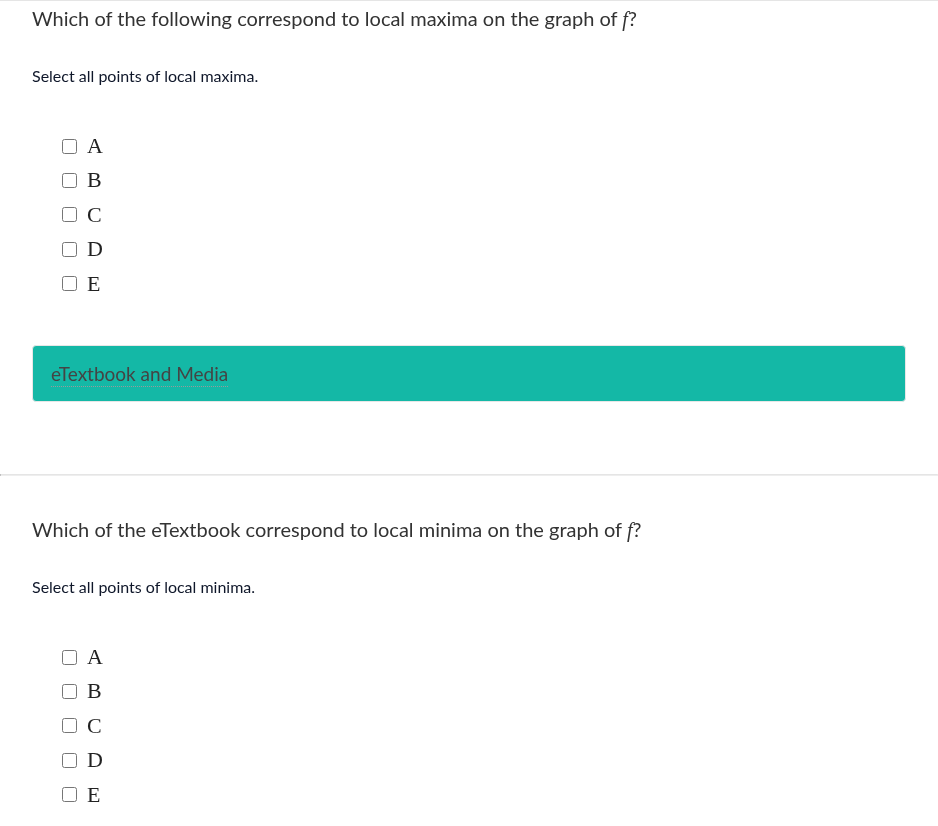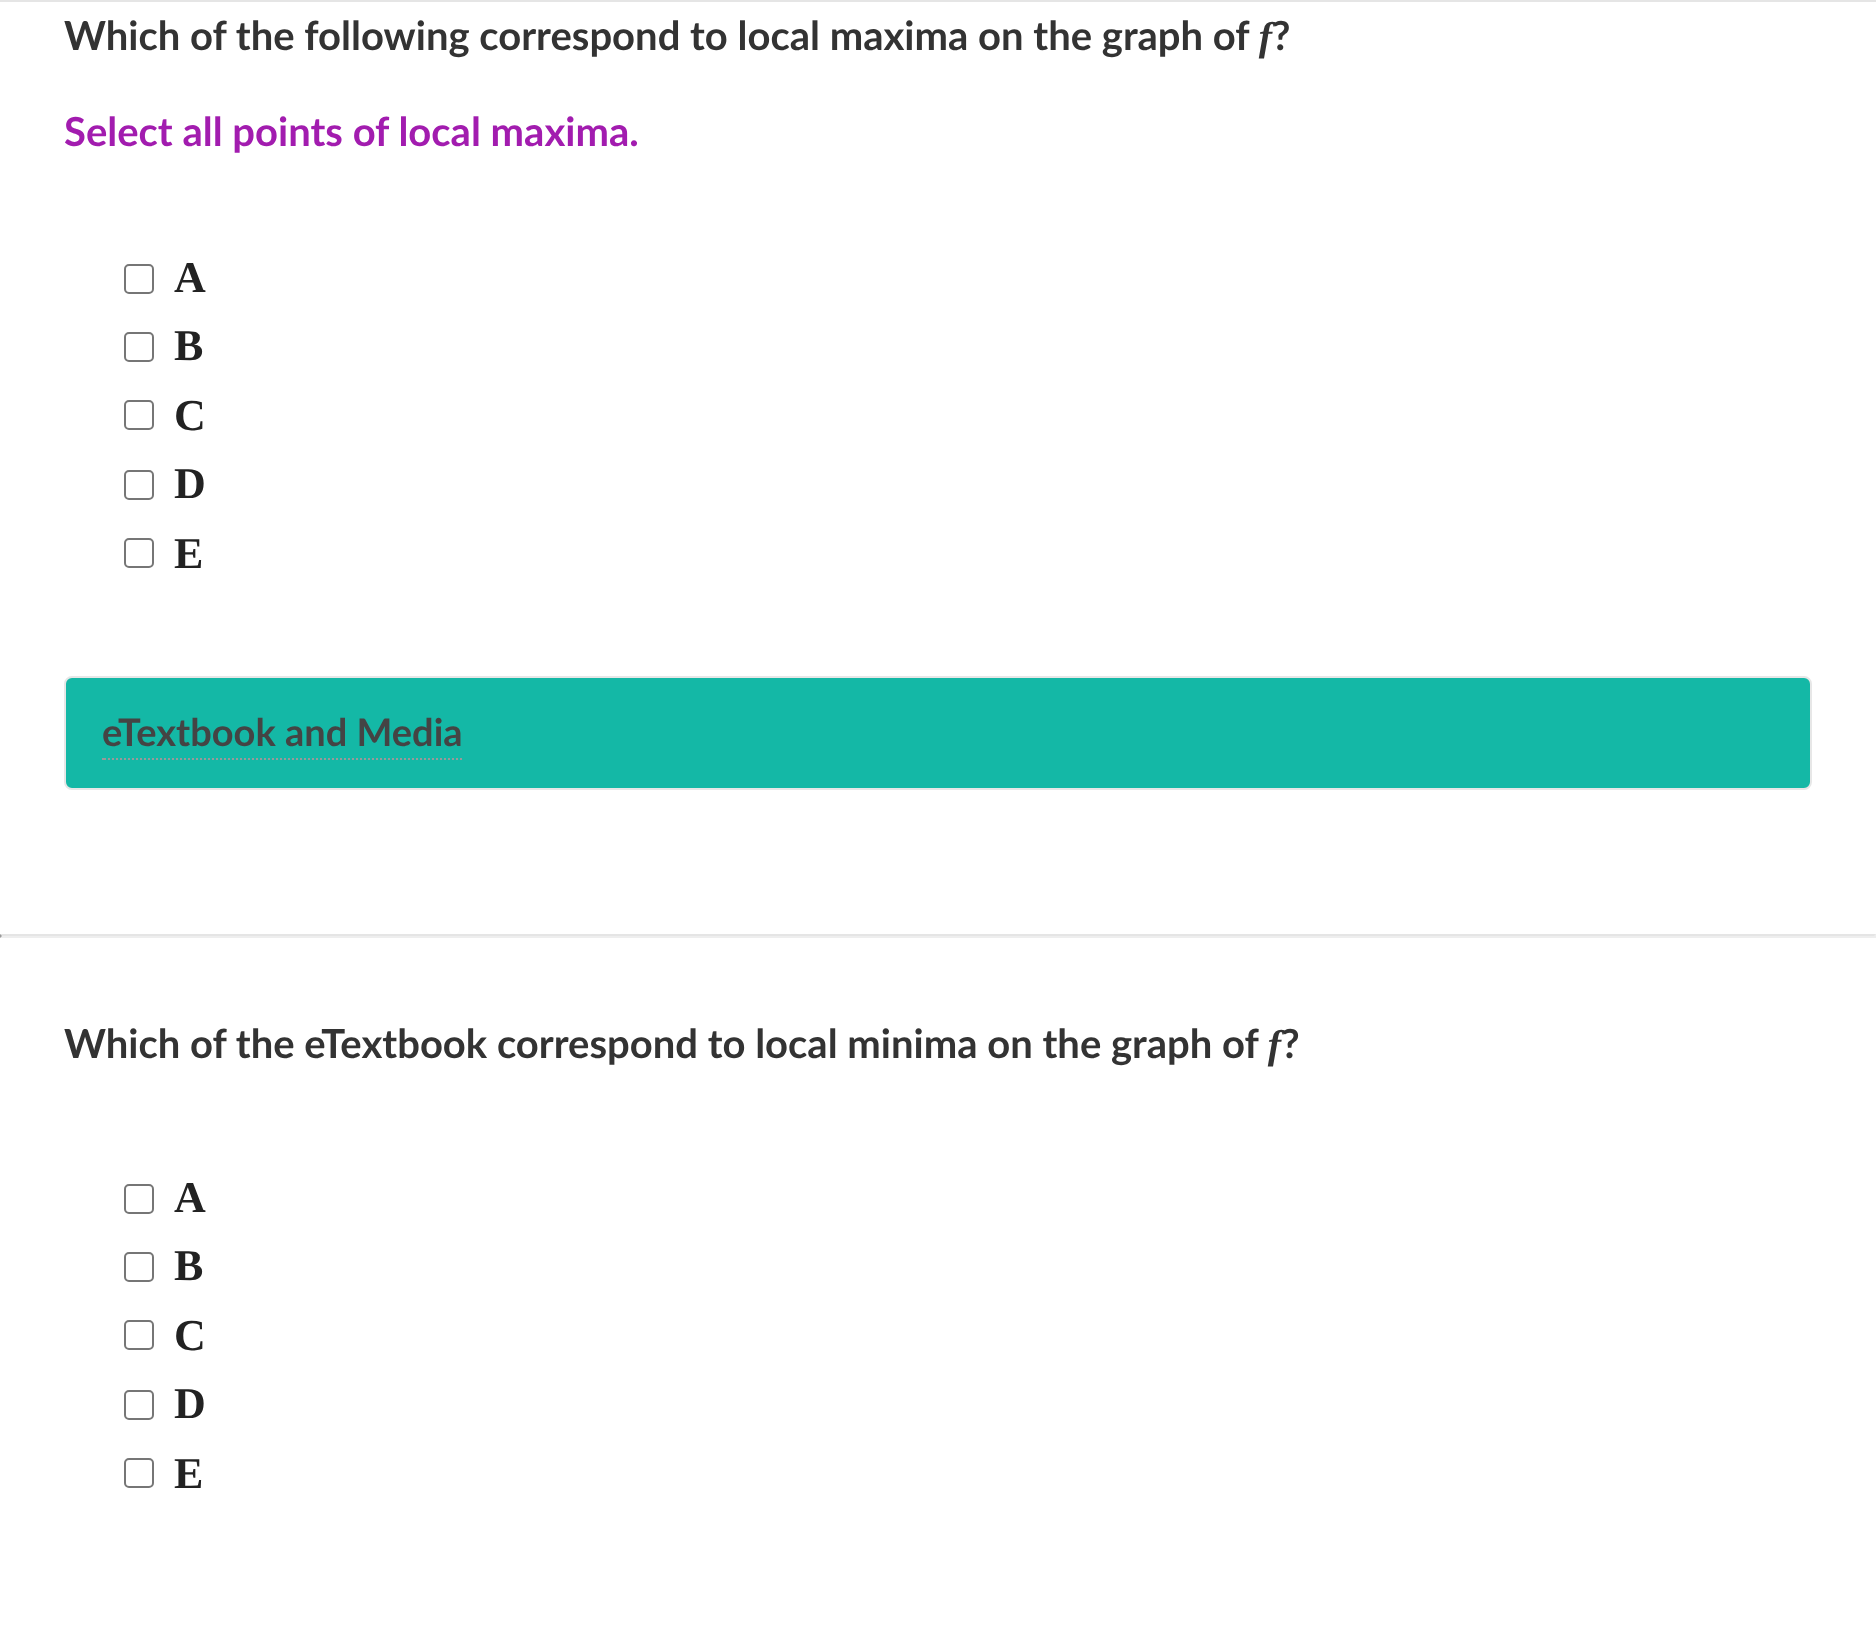--- a/index.html
+++ b/index.html
@@ -1,15 +1,15 @@
 <!DOCTYPE html>
 <html><head>
 <meta charset="utf-8">
 <style>
-  * { box-sizing: border-box; font-weight: bold; }
+  * { box-sizing: border-box; }
   body {
     margin: 0;
     padding: 0;
     font-family: "Lato", "Helvetica Neue", Arial, sans-serif;
     font-size: 20px;
     color: #333;
     background: #fff;
     width: 938px;
   }
   .section {
@@ -26,23 +26,23 @@
   .question-line {
     font-size: 20px;
     color: #333;
     margin: 0;
     line-height: 1.5;
   }
   .question-line.first {
     padding-top: 2px;
   }
   .instruction {
-    font-size: 20px;
-    color: #a21caf;
-    margin: 20px 0 0 0;
+    font-size: 16px;
+    color: #0f172a;
+    margin: 32px 0 0 0;
   }
   .options {
     margin: 48px 0 0 30px;
   }
   .option-row {
     display: flex;
     align-items: center;
     margin: 0 0 8px 0;
   }
   .option-row input[type="checkbox"] {
@@ -121,20 +121,21 @@
 </div>
 
 <div class="gap"></div>
 <hr class="divider-full">
 <div class="gap2"></div>
 
 <div class="section">
   <p class="question-line">
     <span>Which of the eTextbook correspond to local minima on the graph of </span><span class="fvar">f</span><span>?</span>
   </p>
+  <p class="instruction">Select all points of local minima.</p>
 
   <div class="options">
     <div class="option-row">
       <input type="checkbox" style="">
       <span class="option-label">A</span>
     </div>
     <div class="option-row">
       <input type="checkbox" style="">
       <span class="option-label">B</span>
     </div>

